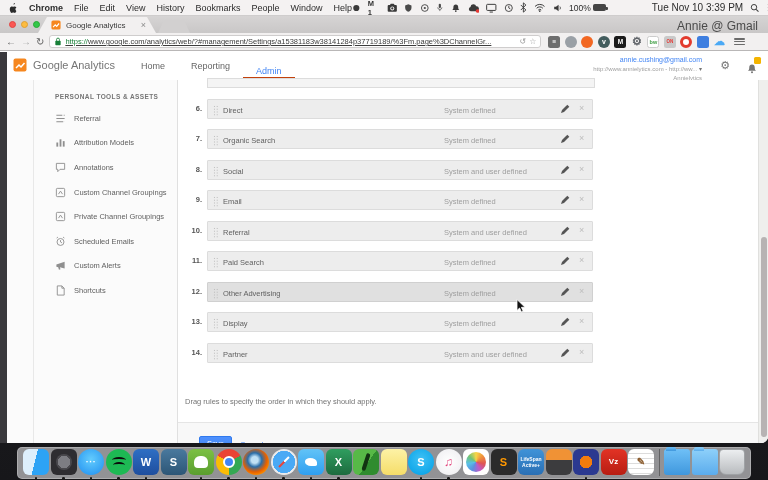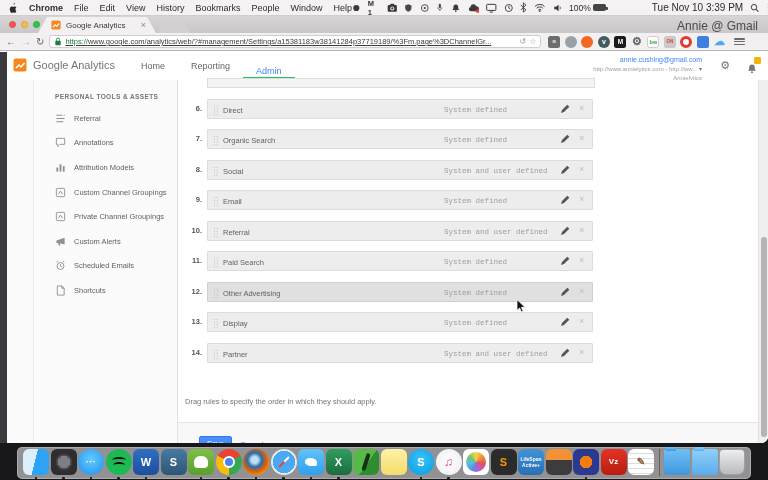--- a/index.html
+++ b/index.html
@@ -51,21 +51,21 @@
   .ex-red{background:#fff;border:3px solid #e23b2e;border-radius:50%;}
   .ex-blue{background:#3f7fe0;}
   .ex-cloud{background:transparent;color:#4aa9f5;font-size:11px;}
   .menu-btn{width:13px;height:11px;display:flex;flex-direction:column;justify-content:space-between;padding:2px 1px;margin-left:3px;}
   .menu-btn span{height:1.5px;background:#6b6b6b;border-radius:1px;}
   
   .ga-header{position:absolute;left:0;top:35px;width:100%;height:29px;background:#fff;}
   .ga-brand{position:absolute;left:13px;top:7px;display:flex;align-items:center;gap:6px;color:#757575;font-size:11px;}
   .ga-nav{position:absolute;left:128px;top:0;height:29px;display:flex;align-items:stretch;gap:0;font-size:9px;color:#666;}
   .ga-nav-item{display:flex;align-items:center;padding:0 13px;}
-  .ga-nav-item.active{color:#4285f4;border-bottom:3px solid #22c55e;padding-top:14px;}
+  .ga-nav-item.active{color:#4285f4;border-bottom:3px solid #c2410c;padding-top:14px;}
   .ga-account{position:absolute;right:66px;top:4px;text-align:right;line-height:1.45;}
   .ga-email{font-size:7px;color:#4285f4;}
   .ga-prop{font-size:6px;color:#9e9e9e;}
   .ga-prop .caret{color:#757575;font-size:6px;}
   .ga-name{font-size:6px;color:#9e9e9e;}
   .ga-gear{position:absolute;right:38px;top:9px;font-size:11px;color:#757575;line-height:1;}
   .ga-bell{position:absolute;right:10px;top:9px;width:12px;height:12px;}
   .bell-badge{position:absolute;right:-3px;top:-3px;width:7px;height:7px;background:#f4b400;border-radius:1.5px;}
   
   .content{position:absolute;left:0;top:64px;width:100%;height:363px;background:#fff;}
@@ -75,21 +75,21 @@
   .side-items{position:absolute;left:48px;top:26px;right:4px;}
   .side-item{height:24.6px;display:flex;align-items:center;gap:8px;font-size:7.5px;color:#616161;}
   .side-item svg{flex:0 0 auto;display:block;}
   
   .row{position:absolute;left:185px;width:573px;height:20px;}
   .row-num{position:absolute;left:0;top:5px;width:17px;text-align:right;font-size:7.5px;font-weight:bold;color:#555;}
   .row-box{position:absolute;left:22px;top:0;width:386px;height:20px;background:#ededed;border:1px solid #dcdcdc;border-radius:1px;}
   .row.hover .row-box{background:#e0e0e0;border-color:#d0d0d0;}
   .drag-handle{position:absolute;left:5px;top:4.5px;width:5px;height:11px;background-image:radial-gradient(circle,#b5b5b5 34%,transparent 36%);background-size:2.8px 2.8px;}
   .row-name{position:absolute;left:15px;top:5.5px;font-size:7.5px;color:#616161;}
-  .row-type{position:absolute;left:236px;top:5.5px;font-size:7.5px;color:#9e9e9e;font-family:Liberation Mono, monospace;}
+  .row-type{position:absolute;left:236px;top:5.5px;font-size:7.5px;color:#9e9e9e;}
   .row-edit{position:absolute;left:352px;top:4px;width:10px;height:10px;}
   .row-del{position:absolute;left:371px;top:4px;font-size:9px;color:#bdbdbd;line-height:1;}
   .partial-row{position:absolute;left:207px;top:-2px;width:388px;height:10px;background:#f4f4f4;border:1px solid #dcdcdc;}
   .drag-note{position:absolute;left:185px;top:317px;font-size:7.5px;color:#757575;}
   .footer-area{position:absolute;left:178px;top:342px;width:580px;height:21px;background:#f8f8f8;border-top:1px solid #e5e5e5;}
   .save-btn{position:absolute;left:21px;top:13px;width:33px;height:15px;background:linear-gradient(#4d90fe,#4787ed);border:1px solid #3079ed;border-radius:2px;color:#fff;font-size:7.5px;display:flex;align-items:center;justify-content:center;}
   .cancel-link{position:absolute;left:62px;top:17px;font-size:7.5px;color:#4285f4;}
   
   .scroll-track{position:absolute;right:0;top:0;width:10px;height:100%;background:#efefed;border-left:1px solid #e0e0de;}
   .scroll-thumb{position:absolute;left:1.5px;top:157px;width:6px;height:200px;background:#b7b3b3;border-radius:3px;}
@@ -321,59 +321,59 @@
         <div class="side-items">
           <div class="side-item">
             <svg width="11" height="11" viewBox="0 0 12 12">
                 <path d="M1.5 2.5h6.5M1.5 6h9M1.5 9.5h7.5" stroke="#8f8f8f" fill="none" stroke-width="1.1"></path>
                 <path d="M9.5 2.5h1M10.5 9.5h.1" stroke="#8f8f8f" stroke-width="1.1"></path>
               </svg>
             <span>Referral</span>
           </div>
           <div class="side-item">
             <svg width="11" height="11" viewBox="0 0 12 12">
-                <path d="M1.5 1.5h9v6.5H5.5L3 10.5V8H1.5z" fill="none" stroke="#8f8f8f" stroke-width="1"></path>
-              </svg>
-            <span>Annotations</span>
-          </div>
-          <div class="side-item">
-            <svg width="11" height="11" viewBox="0 0 12 12">
                 <rect x="1.5" y="6" width="2" height="4.5" fill="#8f8f8f"></rect>
                 <rect x="5" y="2.5" width="2" height="8" fill="#8f8f8f"></rect>
                 <rect x="8.5" y="4.5" width="2" height="6" fill="#8f8f8f"></rect>
               </svg>
             <span>Attribution Models</span>
           </div>
           <div class="side-item">
             <svg width="11" height="11" viewBox="0 0 12 12">
+                <path d="M1.5 1.5h9v6.5H5.5L3 10.5V8H1.5z" fill="none" stroke="#8f8f8f" stroke-width="1"></path>
+              </svg>
+            <span>Annotations</span>
+          </div>
+          <div class="side-item">
+            <svg width="11" height="11" viewBox="0 0 12 12">
                 <rect x="1.5" y="1.5" width="9" height="9" rx="1" fill="none" stroke="#8f8f8f" stroke-width="1"></rect>
                 <path d="M3.8 7.8L6 4.5l2.2 3.3" fill="none" stroke="#8f8f8f" stroke-width="1"></path>
               </svg>
             <span>Custom Channel Groupings</span>
           </div>
           <div class="side-item">
             <svg width="11" height="11" viewBox="0 0 12 12">
                 <rect x="1.5" y="1.5" width="9" height="9" rx="1" fill="none" stroke="#8f8f8f" stroke-width="1"></rect>
                 <path d="M3.8 7.8L6 4.5l2.2 3.3" fill="none" stroke="#8f8f8f" stroke-width="1"></path>
               </svg>
             <span>Private Channel Groupings</span>
-          </div>
-          <div class="side-item">
-            <svg width="11" height="11" viewBox="0 0 12 12">
-                <path d="M1.5 4.8v2.6l2 .6.8 2.6 1.7-.5-.7-2.3 5.2 1.6V1.8z" fill="#8f8f8f"></path>
-              </svg>
-            <span>Custom Alerts</span>
           </div>
           <div class="side-item">
             <svg width="11" height="11" viewBox="0 0 12 12">
                 <circle cx="6" cy="6.5" r="3.8" fill="none" stroke="#8f8f8f" stroke-width="1"></circle>
                 <path d="M6 4.5v2l1.6 1" fill="none" stroke="#8f8f8f" stroke-width="1"></path>
                 <path d="M1.8 2.2l1.4-1M10.2 2.2l-1.4-1" stroke="#8f8f8f" stroke-width="1"></path>
               </svg>
             <span>Scheduled Emails</span>
+          </div>
+          <div class="side-item">
+            <svg width="11" height="11" viewBox="0 0 12 12">
+                <path d="M1.5 4.8v2.6l2 .6.8 2.6 1.7-.5-.7-2.3 5.2 1.6V1.8z" fill="#8f8f8f"></path>
+              </svg>
+            <span>Custom Alerts</span>
           </div>
           <div class="side-item">
             <svg width="11" height="11" viewBox="0 0 12 12">
                 <path d="M2.5 1h5L10 3.5v7.5H2.5z" fill="none" stroke="#8f8f8f" stroke-width="1"></path>
                 <path d="M7.5 1v2.5H10" fill="none" stroke="#8f8f8f" stroke-width="1"></path>
               </svg>
             <span>Shortcuts</span>
           </div>
         </div>
       </aside>

